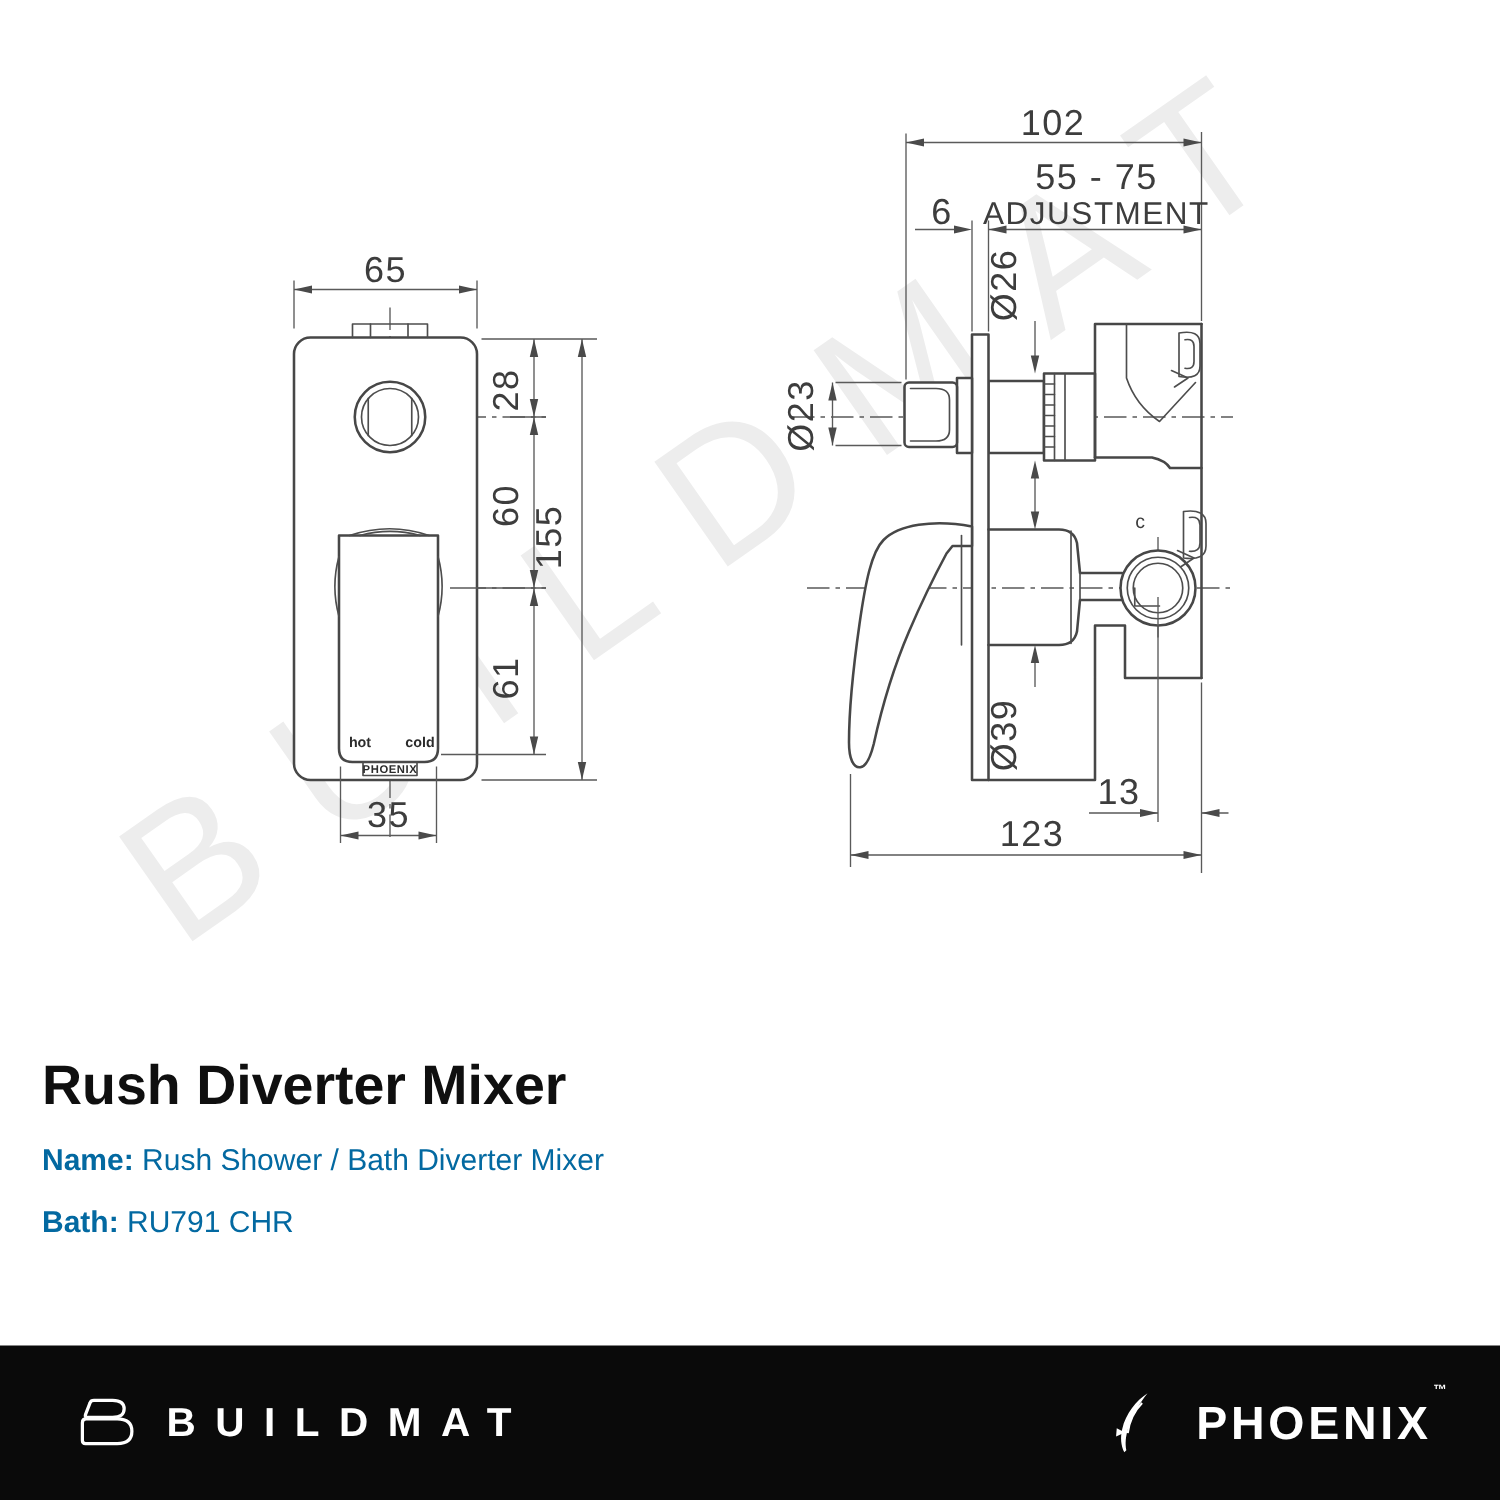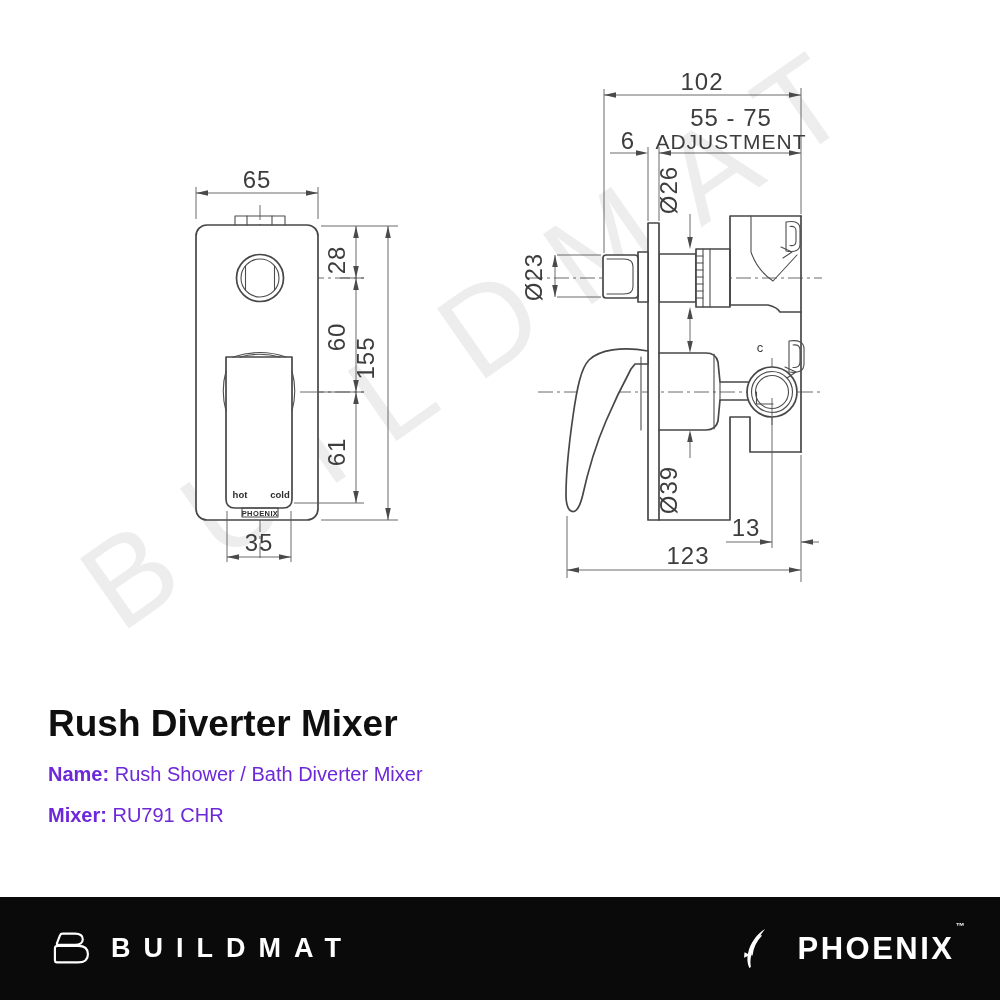--- a/index.html
+++ b/index.html
@@ -21,23 +21,23 @@
   .inner{fill:none;stroke:#4d4d4d;stroke-width:1.1;stroke-linejoin:round;stroke-linecap:round;}
   .dimline{fill:none;stroke:#5a5a5a;stroke-width:0.9;}
   .cline{fill:none;stroke:#5a5a5a;stroke-width:0.9;stroke-dasharray:15 4 3 4;}
   .arr{fill:#4a4a4a;stroke:none;}
   .dimtext{font-family:"Liberation Sans",sans-serif;font-size:24px;fill:#3d3d3d;letter-spacing:1px;}
   .dimtext-sm{font-family:"Liberation Sans",sans-serif;font-size:21px;fill:#3d3d3d;letter-spacing:1px;}
   .tinytext{font-family:"Liberation Sans",sans-serif;font-weight:700;font-size:9.5px;fill:#2b2b2b;}
   .microtext{font-family:"Liberation Sans",sans-serif;font-weight:700;font-size:7.5px;fill:#2b2b2b;letter-spacing:0.4px;}
   .ctext{font-family:"Liberation Sans",sans-serif;font-size:13px;fill:#3d3d3d;}
   
-  .product{position:absolute;left:48px;top:703px;color:#0f0f0f;}
+  .product{position:absolute;left:28px;top:703px;color:#0f0f0f;}
   .product h1{margin:0;font-size:37px;font-weight:700;letter-spacing:0px;}
-  .prow{margin-top:17px;font-size:20px;line-height:1.2;color:#6d28d9;}
+  .prow{margin-top:17px;font-size:20px;line-height:1.2;color:#0369a1;}
   .prow .lbl{font-weight:700;}
   .prow .val{font-weight:400;}
   
   .footer{
     position:absolute;left:0;top:897px;width:1000px;height:103px;background:#0a0a0a;
     display:flex;align-items:center;justify-content:space-between;
     box-sizing:border-box;padding:0 34px 0 53px;
   }
   .logo{display:flex;align-items:center;}
   .bm-text{color:#fff;font-weight:700;font-size:27px;letter-spacing:13px;margin-left:16px;}
@@ -190,21 +190,21 @@
   </g>
 </svg>
 
 <div class="product">
   <h1>Rush Diverter Mixer</h1>
   <div class="prow">
     <span class="lbl">Name:</span>
     <span class="val">Rush Shower / Bath Diverter Mixer</span>
   </div>
   <div class="prow">
-    <span class="lbl">Mixer:</span>
+    <span class="lbl">Bath:</span>
     <span class="val">RU791 CHR</span>
   </div>
 </div>
 
 <div class="footer">
   <div class="logo">
     <svg width="42" height="33" viewBox="0 0 40 32">
       <path d="M9,1.5 H21 Q28.5,1.5 28.5,7 Q28.5,12.5 21,12.5 H4.5 Q3,12.5 3.5,10.8 L6.5,3 Q7,1.5 9,1.5 Z" fill="none" stroke="#ffffff" stroke-width="2.1" stroke-linejoin="round"></path>
       <path d="M4,13.5 H24 Q33.5,13.5 33.5,21.5 Q33.5,29.5 24,29.5 H3.5 Q1.5,29.5 1.5,27.5 V16 Q1.5,13.5 4,13.5 Z" fill="none" stroke="#ffffff" stroke-width="2.1" stroke-linejoin="round"></path>
     </svg>

